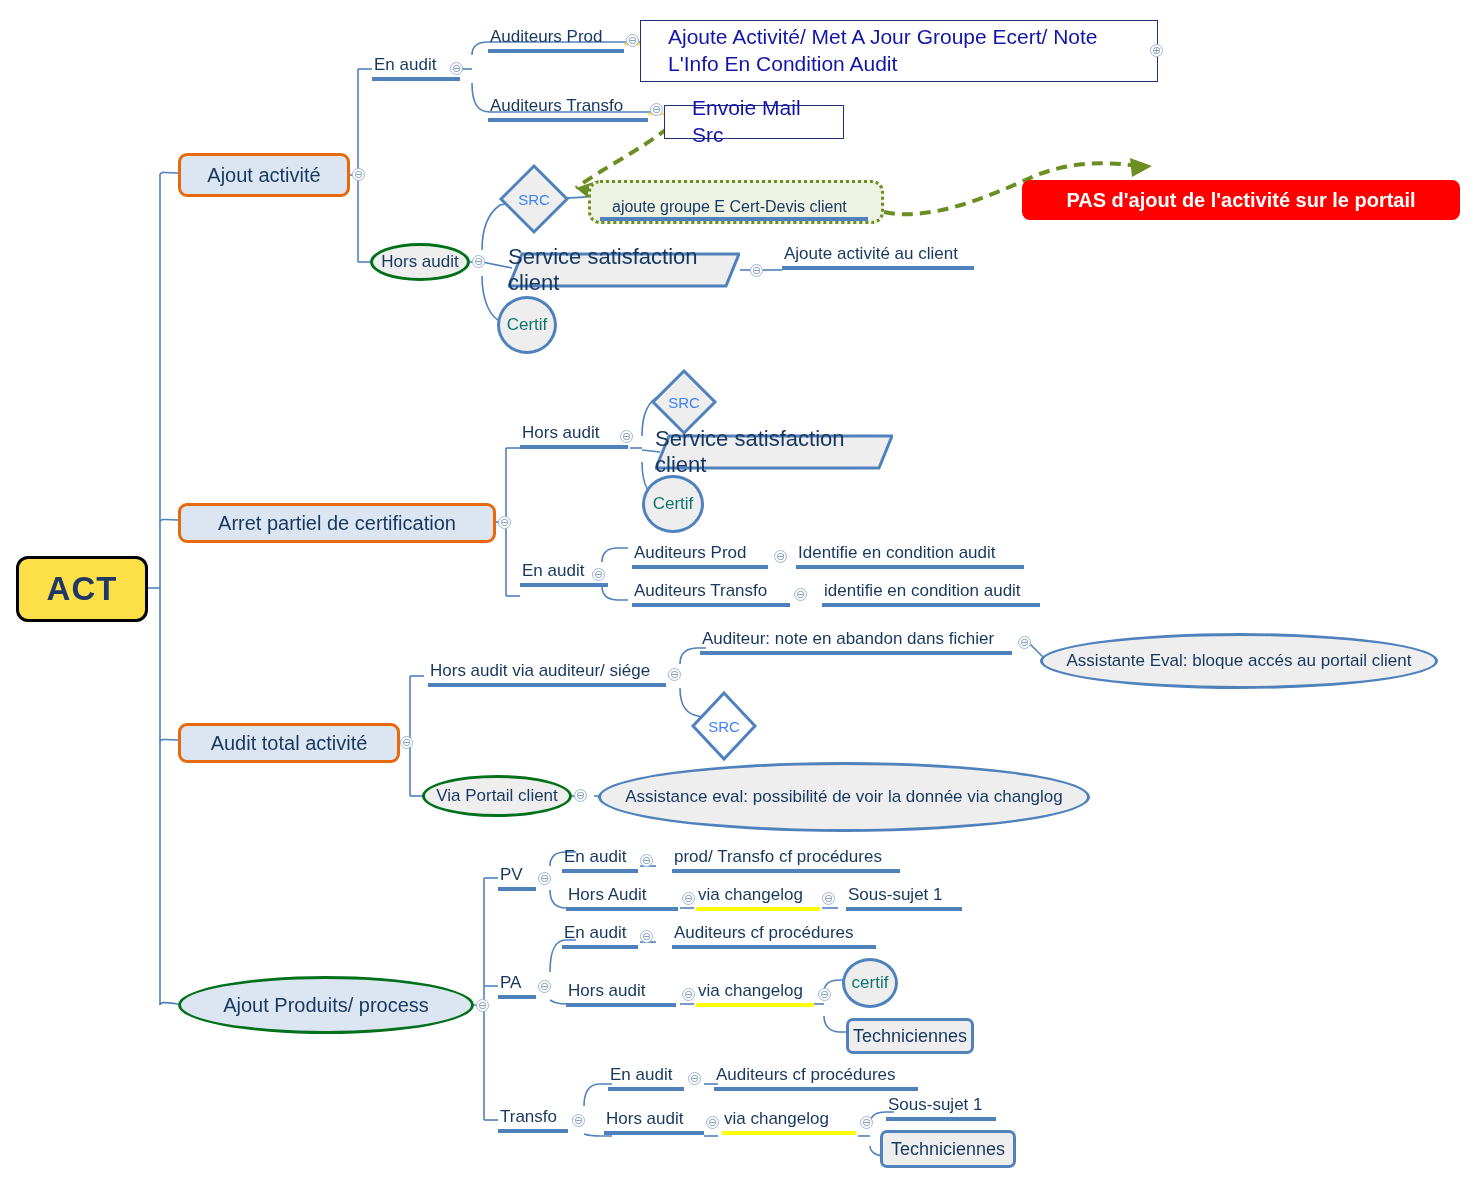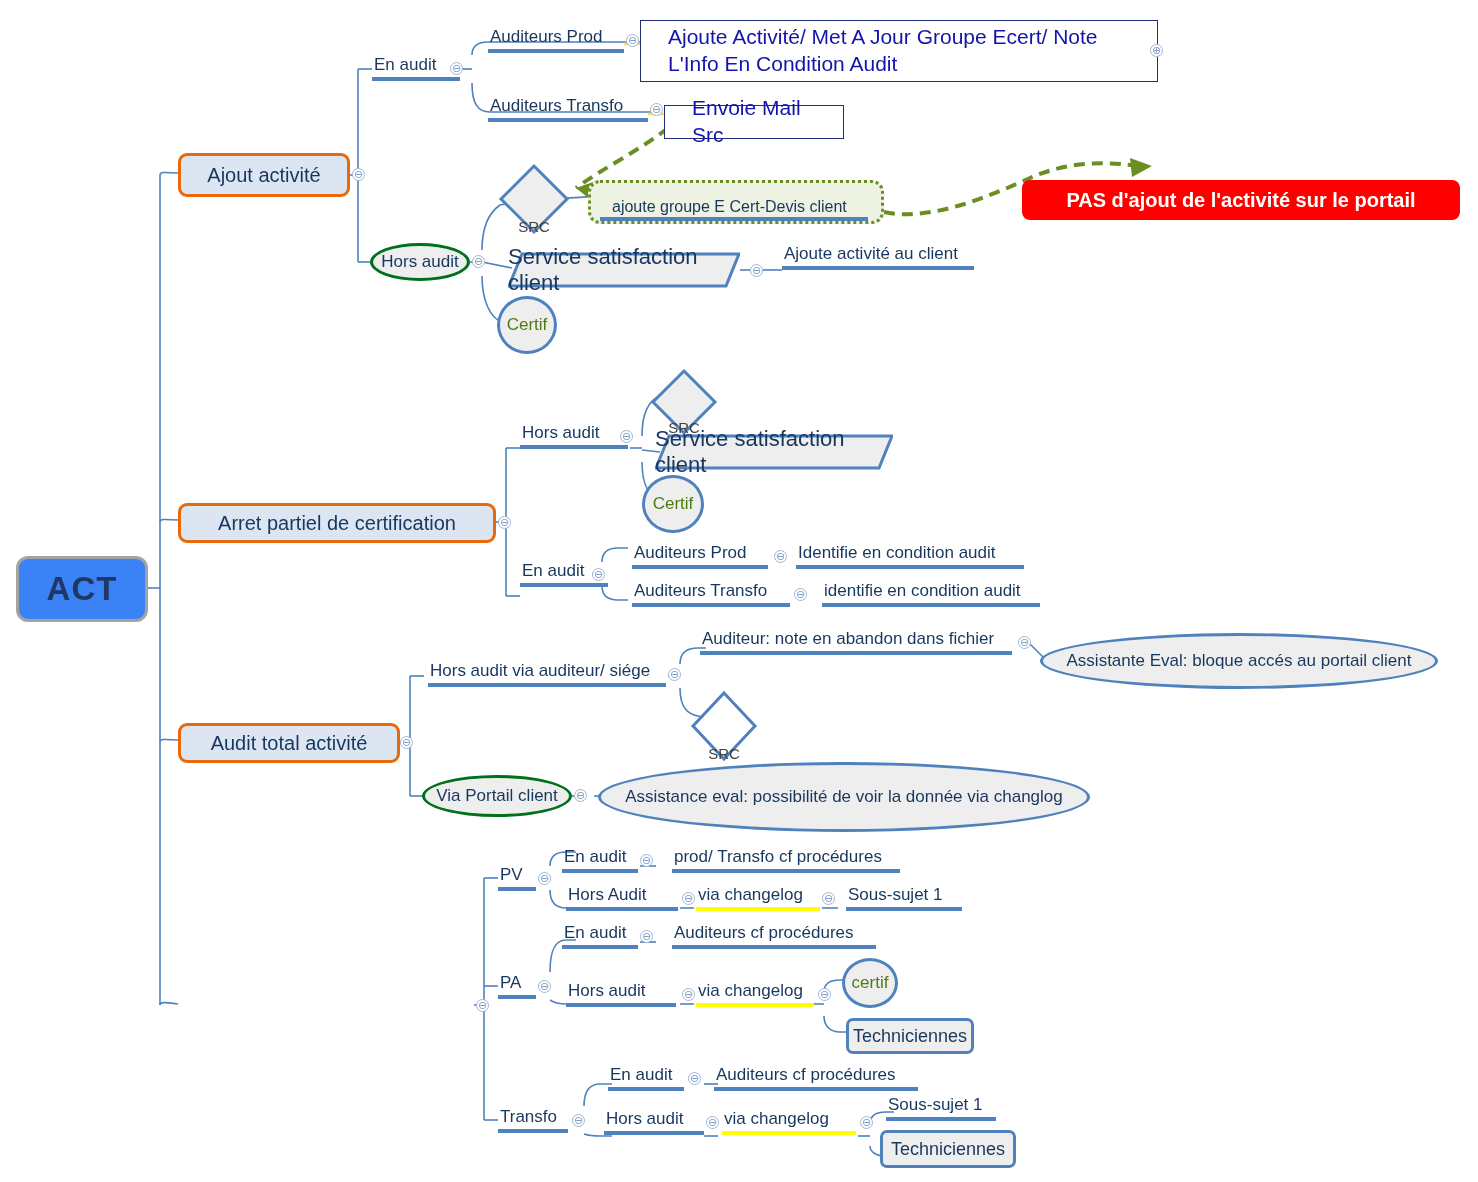--- a/index.html
+++ b/index.html
@@ -48,22 +48,22 @@
   
   .rrect{
     position:absolute;
     box-sizing:border-box;
     display:flex;align-items:center;justify-content:center;
     text-align:center;
     border-radius:9px;
     white-space:nowrap;
   }
   .root-node{
-    background:#3b82f6;
-    border:3px solid #a3a3a3;
+    background:#fde047;
+    border:3px solid #000000;
     border-radius:12px;
     color:#1f3864;
     font-size:33px;
     font-weight:bold;
     letter-spacing:1px;
   }
   .orange-box{
     background:#dce6f2;
     border:3px solid #e8690b;
     color:#17375e;
@@ -119,29 +119,29 @@
   }
   .blue-ellipse{
     background:#eeeeee;
     border:3px solid #4f81bd;
     color:#17375e;
     font-size:17px;
   }
   .circle{
     background:#eeeeee;
     border:3px solid #4f81bd;
-    color:#4d7c0f;
+    color:#0f766e;
     font-size:17px;
   }
 
   .diamond{
     position:absolute;
     box-sizing:border-box;
-    display:flex;align-items:flex-end;justify-content:center;
-    color:#404040;
+    display:flex;align-items:center;justify-content:center;
+    color:#3b82f6;
     font-size:15px;
   }
   .diamond .dia-shape{
     position:absolute;left:0;top:0;width:100%;height:100%;
   }
   .diamond .dia-txt{position:relative;z-index:2;}
 
   .para{
     position:absolute;
     box-sizing:border-box;
@@ -406,20 +406,23 @@
 
   <div class="ellipse green-ellipse" style="left:422px;top:775px;width:150px;height:42px;">
     <span>Via Portail client</span>
   </div>
   <div class="toggle" style="left:574px;top:789px;">⊖</div>
 
   <div class="ellipse blue-ellipse" style="left:598px;top:762px;width:492px;height:70px;">
     <span>Assistance eval: possibilité de voir la donnée via changlog</span>
   </div>
 
+  <div class="ellipse green-ellipse-bluefill" style="left:178px;top:976px;width:296px;height:58px;">
+    <span>Ajout Produits/ process</span>
+  </div>
   <div class="toggle" style="left:476px;top:999px;">⊖</div>
 
   <div class="branch" style="left:498px;top:866px;width:38px;">PV</div>
   <div class="toggle" style="left:538px;top:872px;">⊖</div>
 
   <div class="branch" style="left:562px;top:848px;width:76px;">En audit</div>
   <div class="toggle" style="left:640px;top:854px;">⊖</div>
   <div class="branch" style="left:672px;top:848px;width:228px;">prod/ Transfo cf procédures</div>
 
   <div class="branch" style="left:566px;top:886px;width:112px;">Hors Audit</div>

